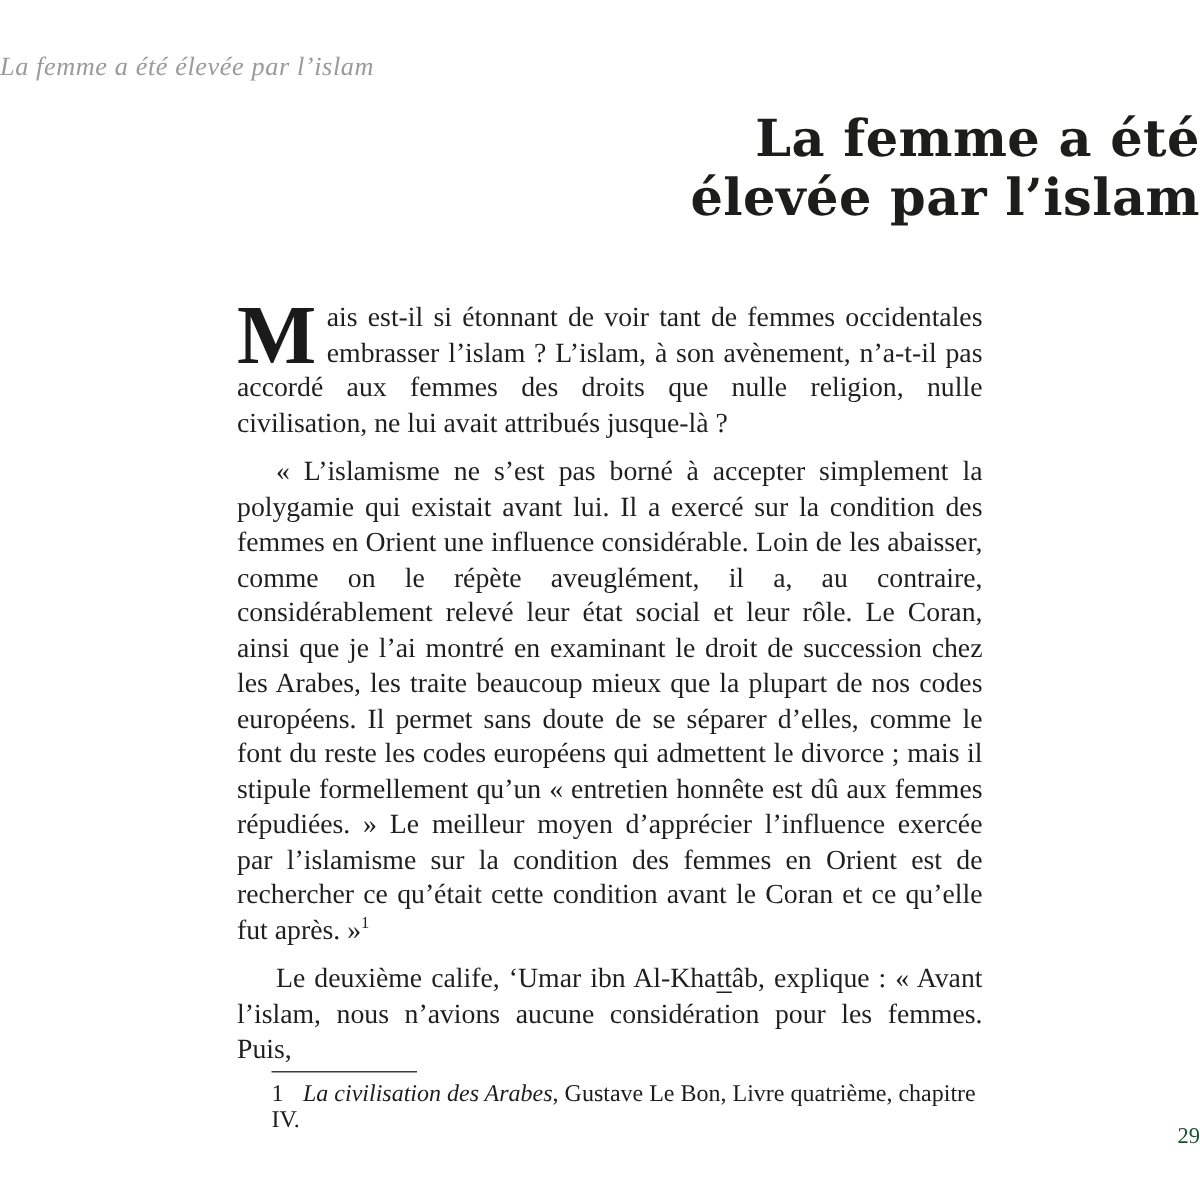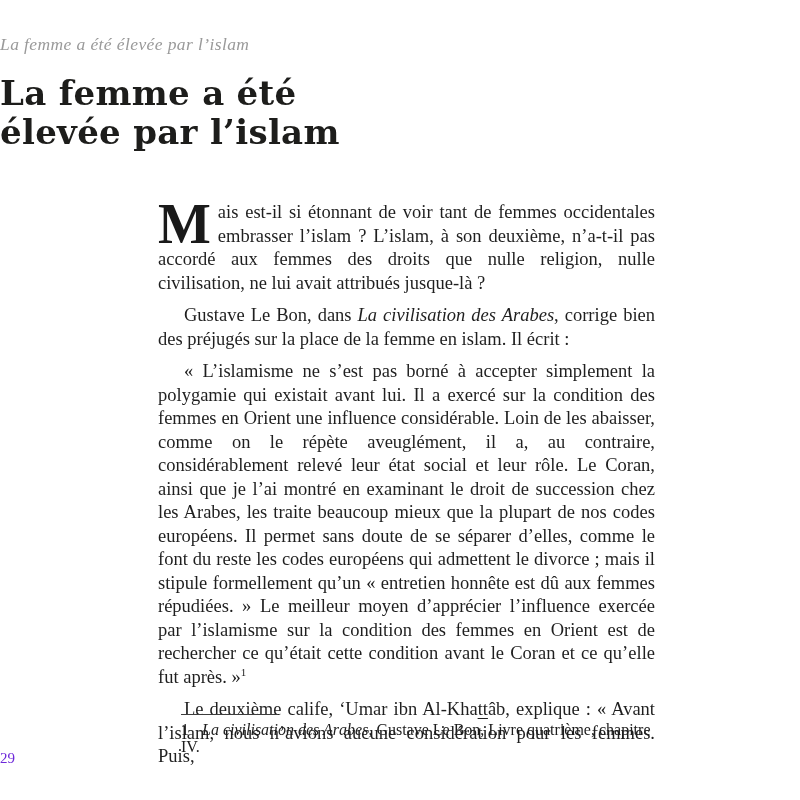--- a/index.html
+++ b/index.html
@@ -17,21 +17,21 @@
     top: 34px; left: 0; right: 0;
     font-style: italic;
     font-size: 17.5px;
     letter-spacing: 0.4px;
     color: #9a9a9a;
   }
   .chapter-title {
     position: absolute;
     top: 74px; left: 0; right: 0;
     margin: 0;
-    text-align: left;
+    text-align: right;
     font-family: "DejaVu Serif", serif;
     font-weight: 700;
     font-size: 34px;
     line-height: 39px;
     letter-spacing: 0.3px;
     color: #1d1d1b;
   }
   .chapter-title .title-line { display: block; }
   .content {
     position: absolute;
@@ -67,40 +67,39 @@
     top: 721px; left: 181px;
     width: 480px;
     font-size: 16px;
     line-height: 17px;
     color: #1d1d1d;
   }
   .footnote-marker { margin-right: 13px; }
   .page-number {
     position: absolute;
     top: 750px; left: 0; right: 0;
-    text-align: left;
+    text-align: right;
     font-size: 15px;
-    color: #6d28d9;
+    color: #14532d;
   }
 </style>
 </head>
 <body>
 
 <div class="page">
 
   <div class="running-head">La femme a été  élevée par l’islam</div>
 
   <h1 class="chapter-title">
     <span class="title-line">La femme a été</span>
     <span class="title-line">élevée par l’islam</span>
   </h1>
 
   <div class="content">
-      <p class="para"><span class="drop-cap">M</span><span>ais est-il si étonnant de voir tant de femmes occidentales embrasser l’islam ? L’islam, à son deuxième, n’a-t-il pas accordé aux femmes des droits que nulle religion, nulle civilisation, ne lui avait attribués jusque-là ?</span></p>
-      <p class="para indent"><span>Gustave Le Bon, dans </span><span class="seg-i">La civilisation des Arabes</span><span>, corrige bien des préjugés sur la place de la femme en islam. Il écrit :</span></p>
+      <p class="para"><span class="drop-cap">M</span><span>ais est-il si étonnant de voir tant de femmes occidentales embrasser l’islam ? L’islam, à son avènement, n’a-t-il pas accordé aux femmes des droits que nulle religion, nulle civilisation, ne lui avait attribués jusque-là ?</span></p>
       <p class="para indent"><span>« L’islamisme ne s’est pas borné à accepter simplement la polygamie qui existait avant lui. Il a exercé sur la condition des femmes en Orient une influence considérable. Loin de les abaisser, comme on le répète aveuglément, il a, au contraire, considérablement relevé leur état social et leur rôle. Le Coran, ainsi que je l’ai montré en examinant le droit de succession chez les Arabes, les traite beaucoup mieux que la plupart de nos codes européens. Il permet sans doute de se séparer d’elles, comme le font du reste les codes européens qui admettent le divorce ; mais il stipule formellement qu’un « entretien honnête est dû aux femmes répudiées. » Le meilleur moyen d’apprécier l’influence exercée par l’islamisme sur la condition des femmes en Orient est de rechercher ce qu’était cette condition avant le Coran et ce qu’elle fut après. »</span><span class="seg-sup">1</span></p>
       <p class="para indent"><span>Le deuxième calife, ‘Umar ibn Al-Kha</span><span class="seg-u">tt</span><span>âb, explique : « Avant l’islam, nous n’avions aucune considération pour les femmes. Puis,</span></p>
     </div>
 
   <div class="footnote-rule"></div>
 
   <div class="footnote">
     <span class="footnote-marker">1</span><span><span class="seg-i">La civilisation des Arabes</span><span>, Gustave Le Bon, Livre quatrième, chapitre IV.</span></span>
   </div>
 

